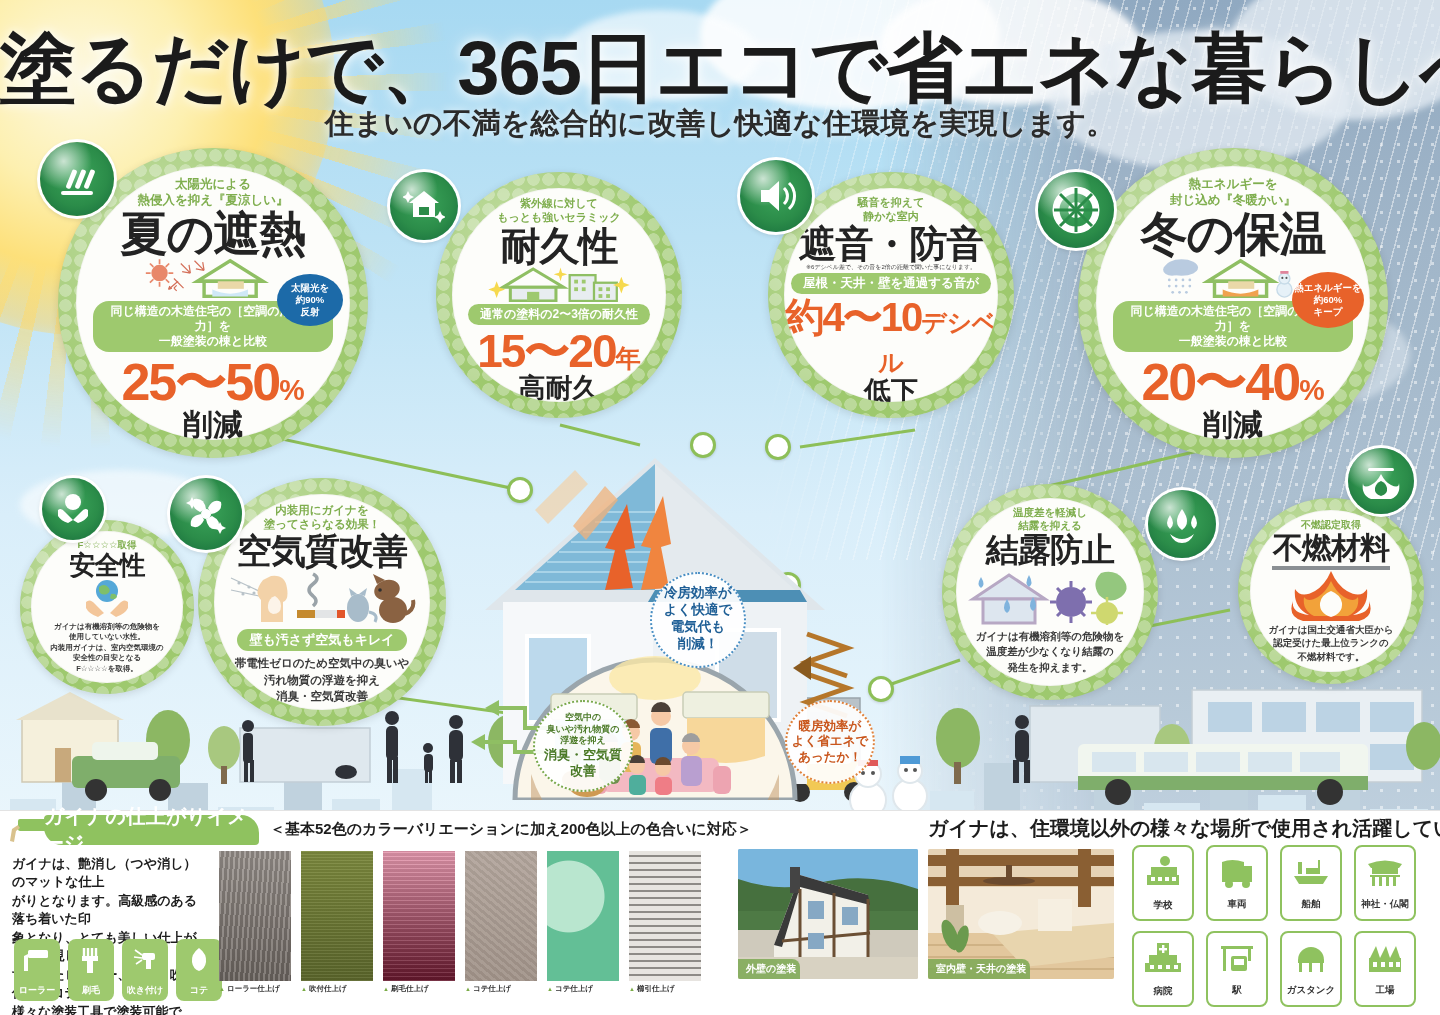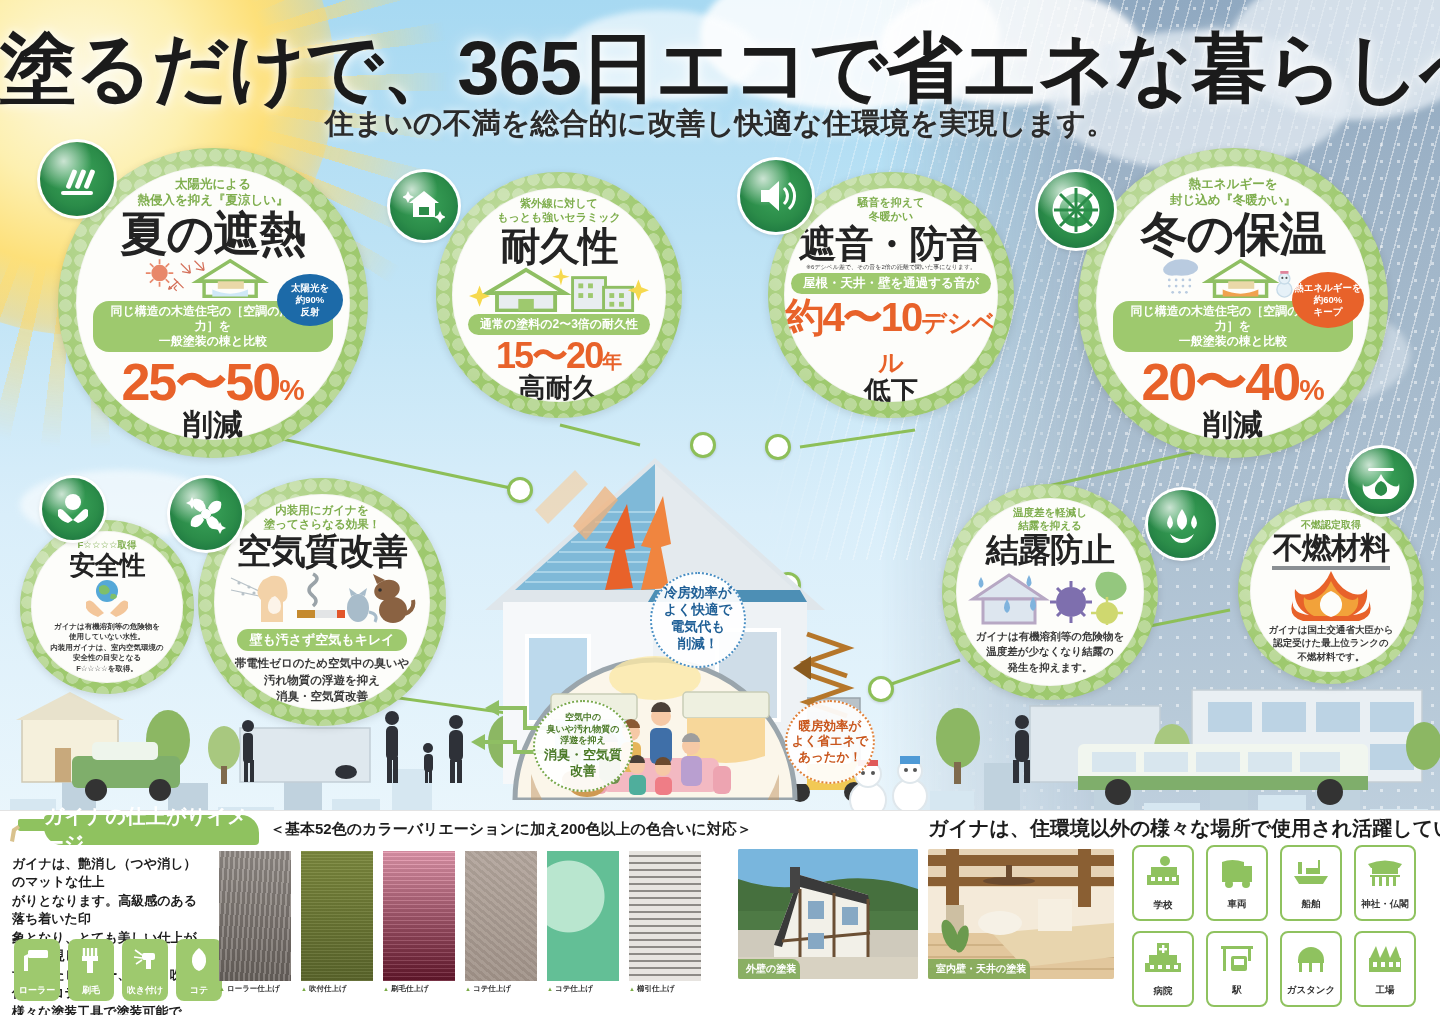--- a/index.html
+++ b/index.html
@@ -539,21 +539,21 @@
             <rect x="142" y="37" width="5" height="5"></rect>
             <rect x="152" y="37" width="5" height="5"></rect>
           </g>
         <g fill="#f6d94e">
             <polygon points="8,20 11,28 19,31 11,34 8,42 5,34 -3,31 5,28"></polygon>
             <polygon points="92,2 94,9 101,11 94,13 92,20 90,13 83,11 90,9"></polygon>
             <polygon points="172,14 175,22 183,25 175,28 172,36 169,28 161,25 169,22"></polygon>
           </g>
       </svg>
       <div class="greenbar" style="font-size:12px;margin-top:2px">通常の塗料の2〜3倍の耐久性</div>
-      <div class="bignum" style="font-size:36px;margin-top:3px">
+      <div class="bignum" style="font-size:46px;margin-top:3px">
         <span>15〜20</span><span class="u">年</span>
       </div>
       <div class="undertxt" style="font-size:27px;margin-top:1px">高耐久</div>
     </div>
   </div>
   <div class="badge" style="left:390px;top:172px;width:68px;height:68px">
     <svg width="42" height="42" viewBox="0 0 42 42">
         <polygon points="21,6 36,18 6,18" fill="#fff"></polygon>
         <rect x="10" y="18" width="22" height="14" fill="#fff"></rect>
         <rect x="16" y="22" width="10" height="8" fill="#2b8c49"></rect>
@@ -561,21 +561,21 @@
           <polygon points="5,6 7,10 11,12 7,14 5,18 3,14 -1,12 3,10"></polygon>
           <polygon points="37,26 39,30 43,32 39,34 37,38 35,34 31,32 35,30"></polygon>
         </g>
       </svg>
   </div>
 
   <div class="circle" style="left:768px;top:172px;width:246px;height:246px">
     <div class="inner" style="left:16px;top:16px;width:214px;height:214px;padding-top:8px">
       <div class="kicker" style="font-size:11px">
         <div>騒音を抑えて</div>
-        <div>冬暖かい</div>
+        <div>静かな室内</div>
       </div>
       <div class="bigtitle" style="font-size:38px;margin-top:1px">遮音・防音</div>
       <svg width="190" height="46" viewBox="0 0 190 46">
         <g fill="#b9c6cf">
             <path d="M42,4 l10,-2 6,9 16,-3 -2,6 -16,5 -8,11 -5,-1 3,-12 -10,2 -3,5 -4,-1 2,-7 -3,-6 4,-1 4,5 z"></path>
           </g>
         <rect x="6" y="20" width="24" height="16" rx="2" fill="#4a8fc4"></rect>
         <rect x="28" y="20" width="24" height="16" rx="2" fill="#9db3c2"></rect>
         <circle cx="14" cy="38" r="5" fill="#3a3f45"></circle>
           <circle cx="42" cy="38" r="5" fill="#3a3f45"></circle>

